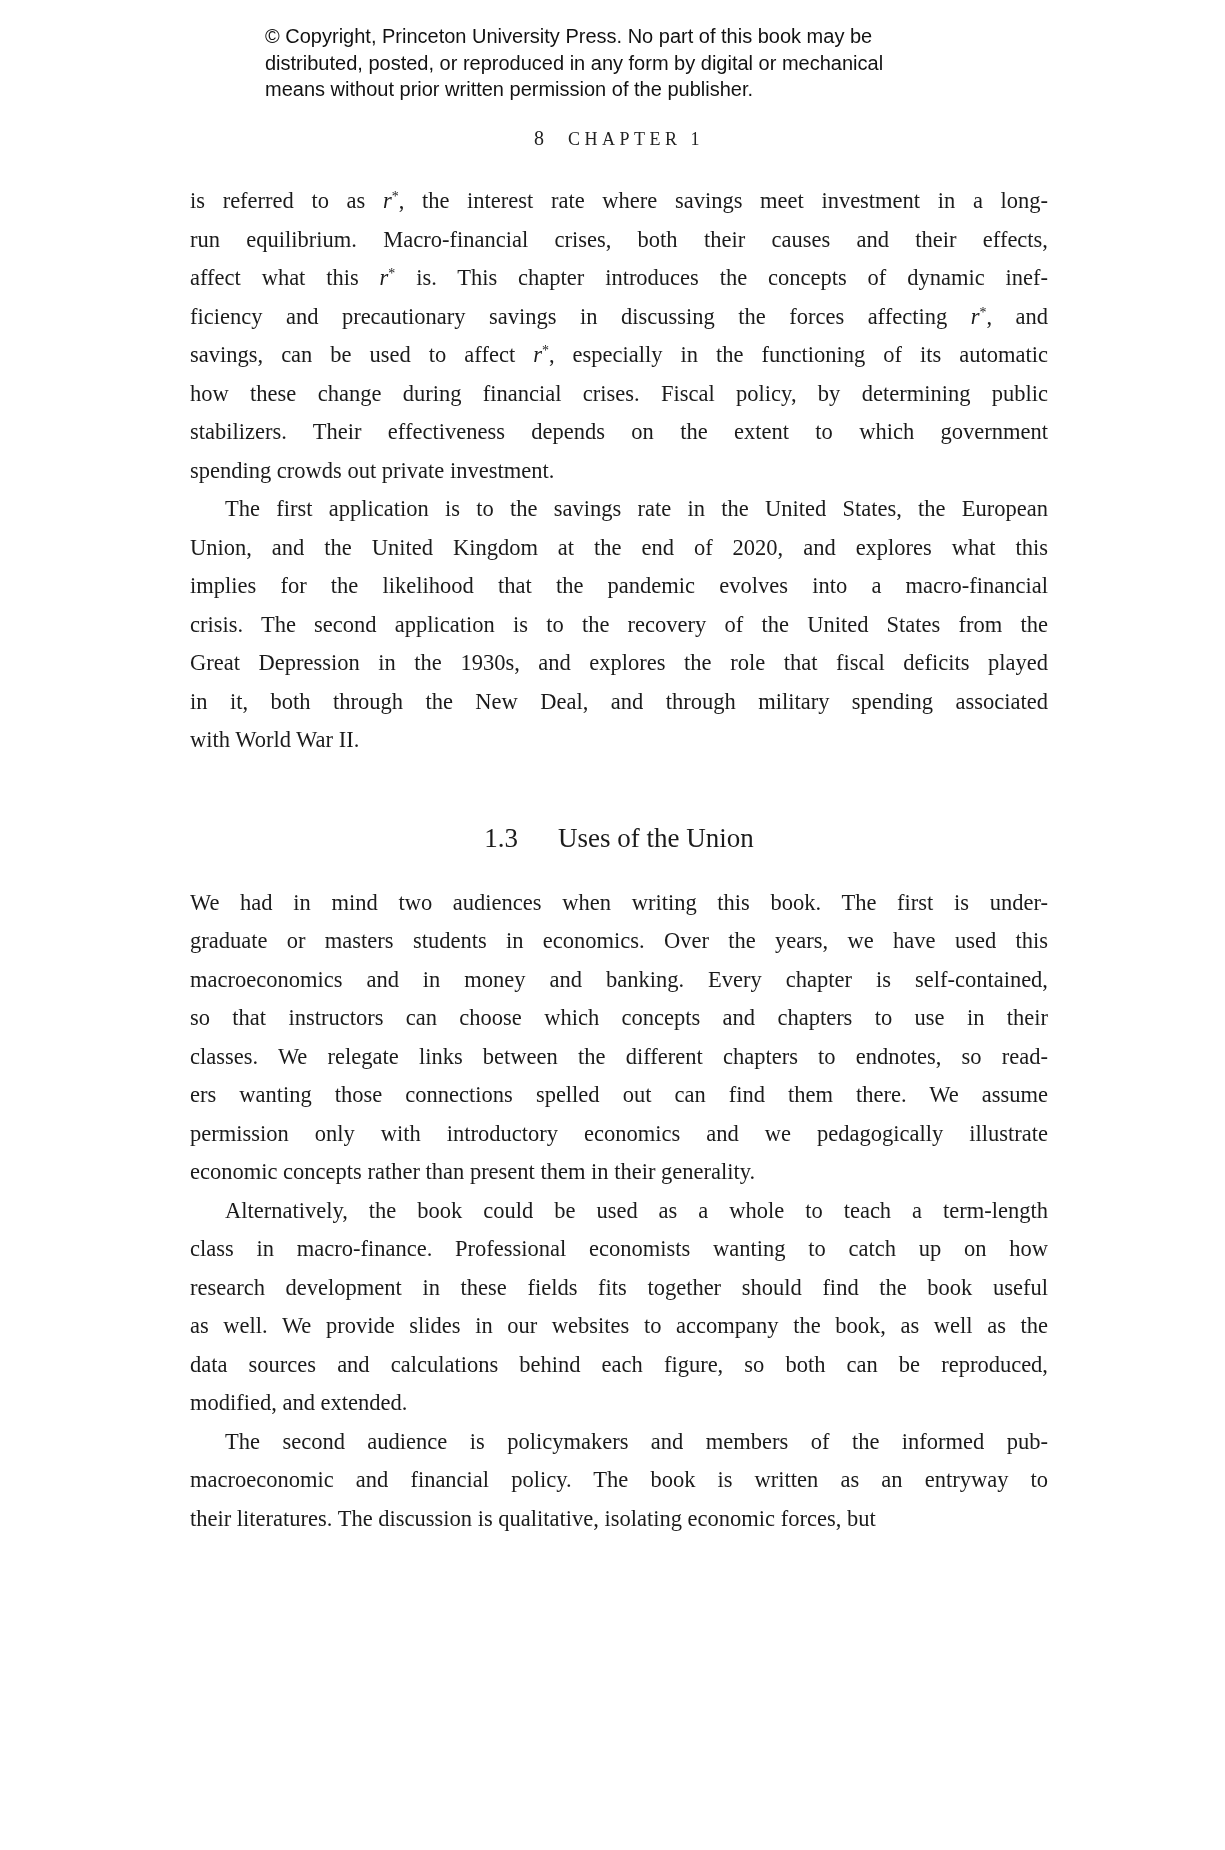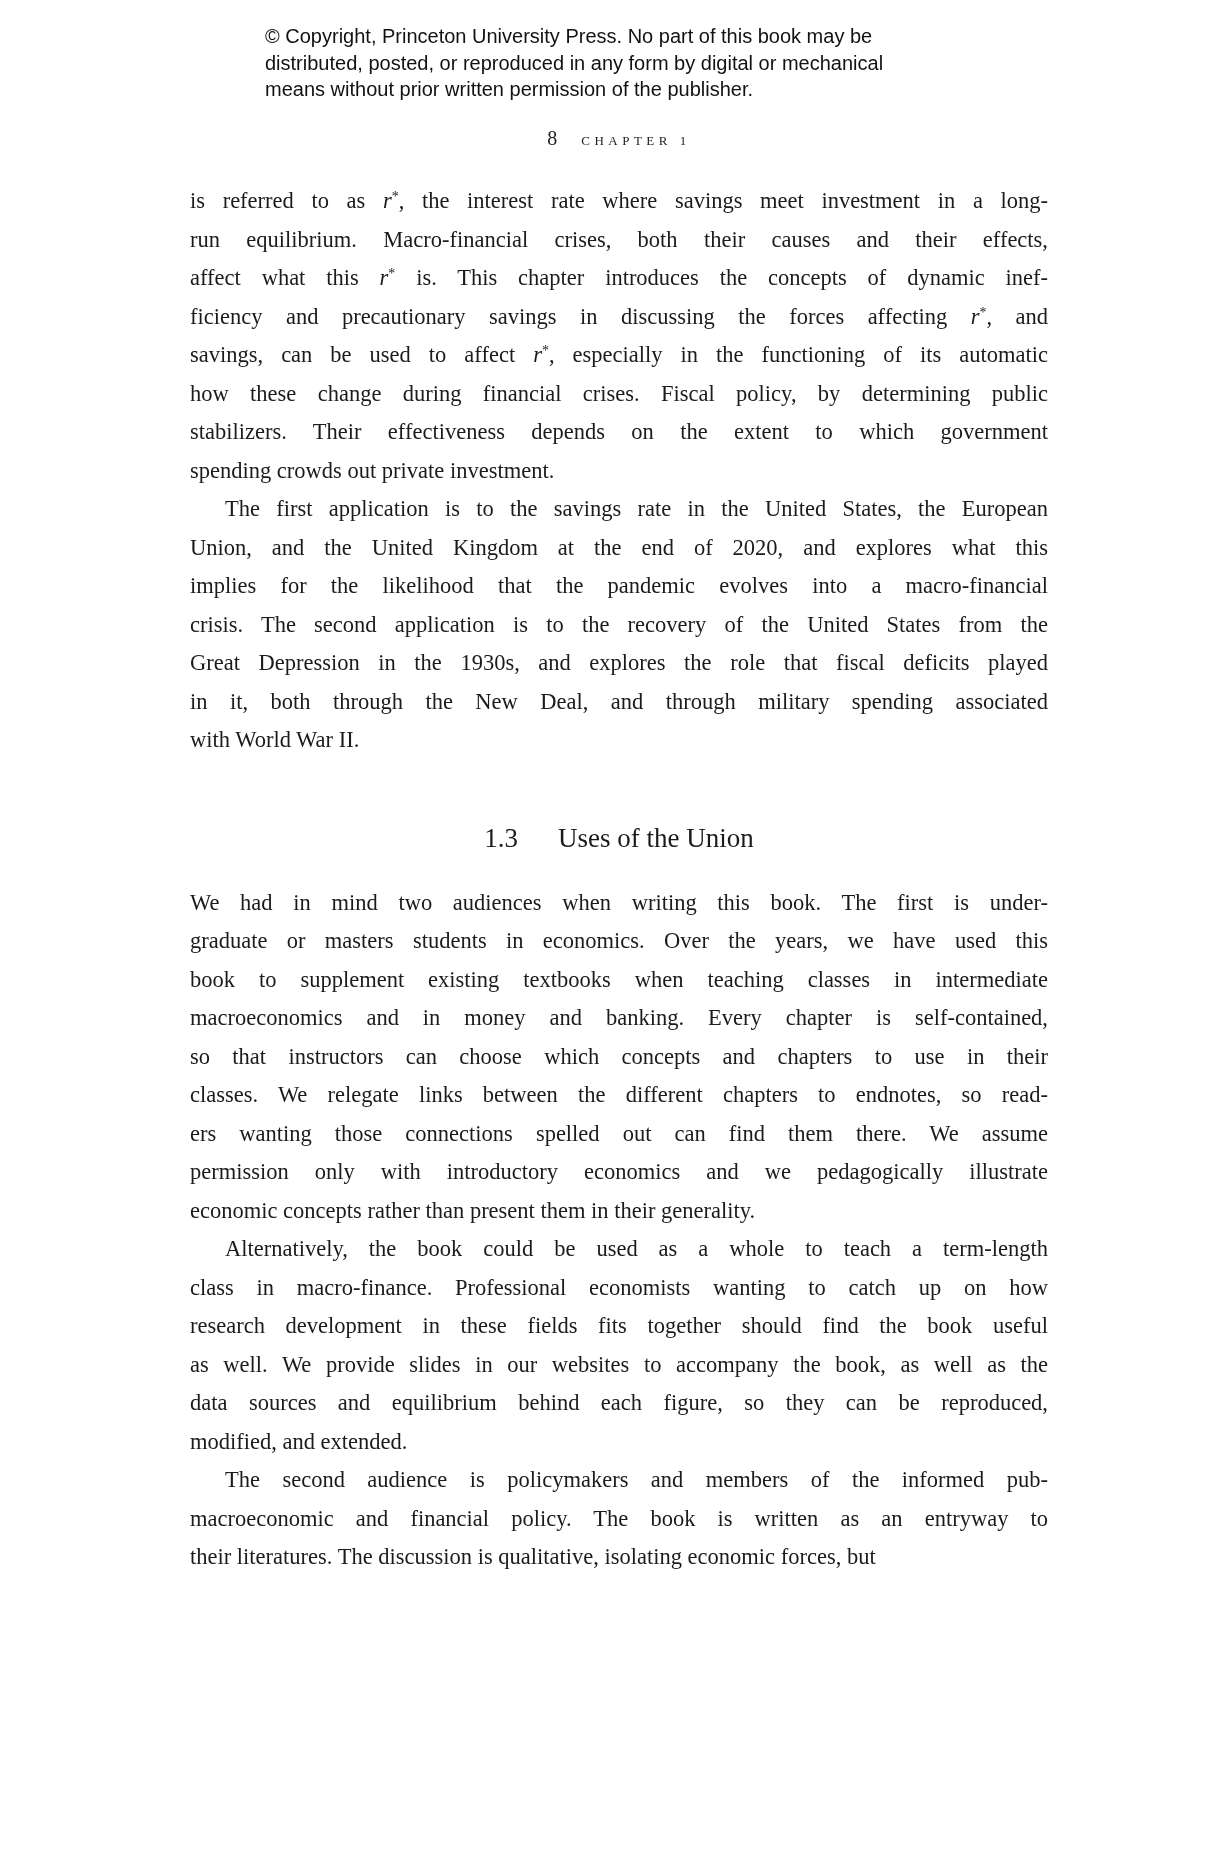--- a/index.html
+++ b/index.html
@@ -15,21 +15,21 @@
   .copyright {
     position:absolute; left:265px; top:10px;
     font-family:"Liberation Sans", sans-serif;
     font-size:20px; line-height:26.5px; color:#121212;
   }
   .running-head {
     position:absolute; left:190px; top:114px; width:858px;
     text-align:center; color:#222;
   }
   .page-num { font-size:20px; margin-right:24px; }
-  .chapter-label { font-size:13px; letter-spacing:4.5px; }
+  .chapter-label { font-size:18px; letter-spacing:4.5px; }
   .body-text {
     position:absolute; left:190px; top:169px; width:858px;
     font-size:22.5px; line-height:38.5px;
   }
   .para { margin:0; }
   .line { text-align:justify; text-align-last:justify; }
   .line.last { text-align:justify; text-align-last:left; }
   .para.indented .line:first-child { text-indent:35px; }
   .ri { font-style:italic; }
   sup.rs { font-size:0.62em; line-height:0; vertical-align:baseline; position:relative; top:-0.5em; }
@@ -77,34 +77,33 @@
         <div class="line">implies for the likelihood that the pandemic evolves into a macro-financial</div>
         <div class="line">crisis. The second application is to the recovery of the United States from the</div>
         <div class="line">Great Depression in the 1930s, and explores the role that fiscal deficits played</div>
         <div class="line">in it, both through the New Deal, and through military spending associated</div>
         <div class="line last">with World War II.</div>
       </div>
       <div class="section-heading"><span class="sec-num">1.3</span><span class="sec-title">Uses of the Union</span></div>
       <div class="para">
         <div class="line">We had in mind two audiences when writing this book. The first is under-</div>
         <div class="line">graduate or masters students in economics. Over the years, we have used this</div>
-        <div class="line">book to supplement existing textbooks when teaching classes in intermediate</div>
         <div class="line">macroeconomics and in money and banking. Every chapter is self-contained,</div>
         <div class="line">so that instructors can choose which concepts and chapters to use in their</div>
         <div class="line">classes. We relegate links between the different chapters to endnotes, so read-</div>
         <div class="line">ers wanting those connections spelled out can find them there. We assume</div>
         <div class="line">permission only with introductory economics and we pedagogically illustrate</div>
         <div class="line last">economic concepts rather than present them in their generality.</div>
       </div>
       <div class="para indented">
         <div class="line">Alternatively, the book could be used as a whole to teach a term-length</div>
         <div class="line">class in macro-finance. Professional economists wanting to catch up on how</div>
         <div class="line">research development in these fields fits together should find the book useful</div>
         <div class="line">as well. We provide slides in our websites to accompany the book, as well as the</div>
-        <div class="line">data sources and equilibrium behind each figure, so they can be reproduced,</div>
+        <div class="line">data sources and calculations behind each figure, so both can be reproduced,</div>
         <div class="line last">modified, and extended.</div>
       </div>
       <div class="para indented">
         <div class="line">The second audience is policymakers and members of the informed pub-</div>
         <div class="line">macroeconomic and financial policy. The book is written as an entryway to</div>
         <div class="line last">their literatures. The discussion is qualitative, isolating economic forces, but</div>
       </div>
     </div>
 
   <div class="footer">

